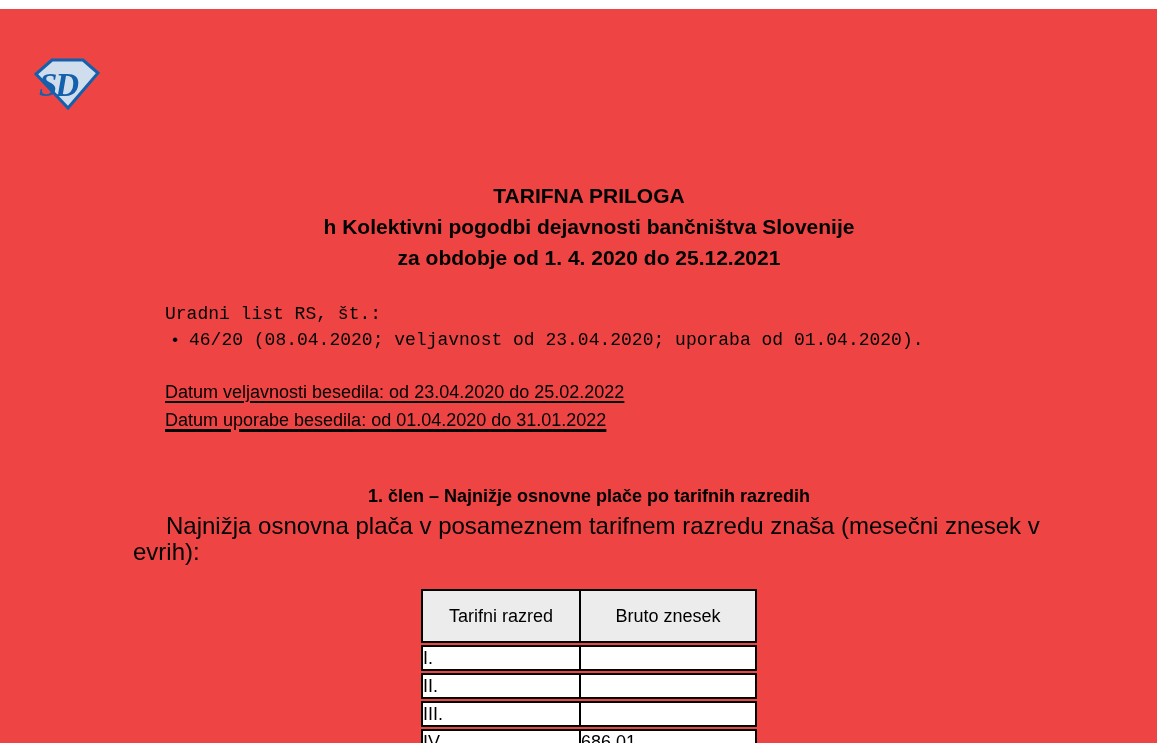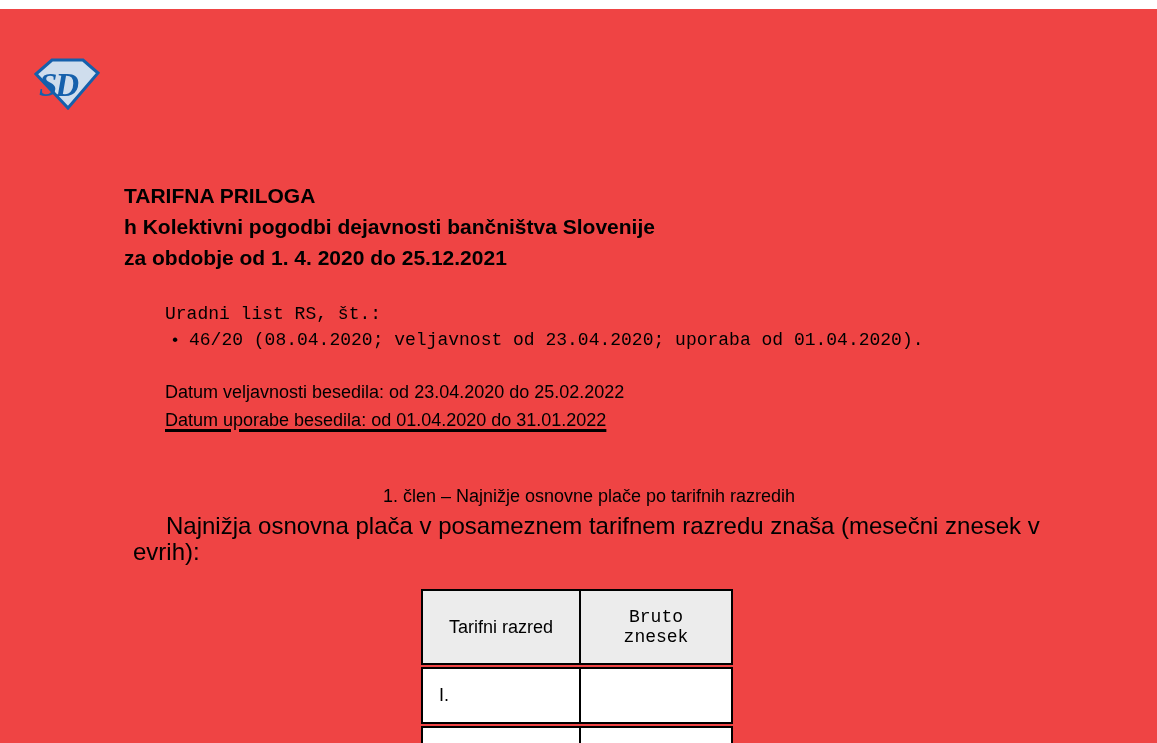--- a/index.html
+++ b/index.html
@@ -35,21 +35,21 @@
     fill:var(--logo-outline);
     font-family:"Liberation Serif","DejaVu Serif",serif;
     font-style:italic;
     font-weight:bold;
     font-size:33px;
     letter-spacing:-2px;
   }
   .doc-title{
     position:absolute;
     left:124px;top:171px;width:930px;
-    text-align:left;
+    text-align:center;
     font-size:21px;
     font-weight:bold;
     line-height:31px;
   }
   .gazette{
     position:absolute;
     left:165px;top:292px;
     font-size:18px;
     line-height:26px;
     font-family:Liberation Mono, monospace;
@@ -61,64 +61,65 @@
     padding-left:5px;
     font-size:17px;
   }
   .validity{
     position:absolute;
     left:165px;top:370px;
     font-size:18px;
     line-height:27.5px;
   }
   .validity-line1{
+    text-decoration:underline;
     text-decoration-thickness:2px;
     text-underline-offset:3px;
   }
   .validity-line2{
     font-weight:normal;
     text-decoration:underline;
     text-decoration-thickness:2.5px;
     text-underline-offset:3px;
   }
   .article-heading{
     position:absolute;
     left:124px;top:477px;width:930px;
     text-align:center;
     font-size:18px;
-    font-weight:normal;
+    font-weight:bold;
   }
   .article-para{
     position:absolute;
     left:133px;top:504px;width:912px;
     font-size:24px;
     line-height:26px;
     text-indent:33px;
   }
   .tariff-table{
     position:absolute;
     left:421px;top:578px;
     border-collapse:separate;
     border-spacing:0 2px;
     font-size:18px;
   }
   .tariff-table th,
   .tariff-table td{
     border:2px solid #000000;
     vertical-align:middle;
     font-weight:normal;
-    padding:16px;
+    padding:0;
   }
   .tariff-table th{
     background:var(--table-header-bg);
     height:54px;
   }
   .tariff-table td{height:26px;background:#ffffff;}
   .col-razred{width:158px;border-right:none !important;}
-  .col-znesek{width:154px;font-family:Liberation Mono, monospace;}
+  .col-znesek{width:178px;}
 </style>
 </head>
 <body>
 
 <div class="page">
 
   <svg class="logo" viewBox="0 0 68 54" aria-hidden="true">
     <polygon class="logo-shield" points="3,18 19,4 50,4 65,17 35,52"></polygon>
     <text class="logo-text" x="6" y="40">SD</text>
   </svg>

